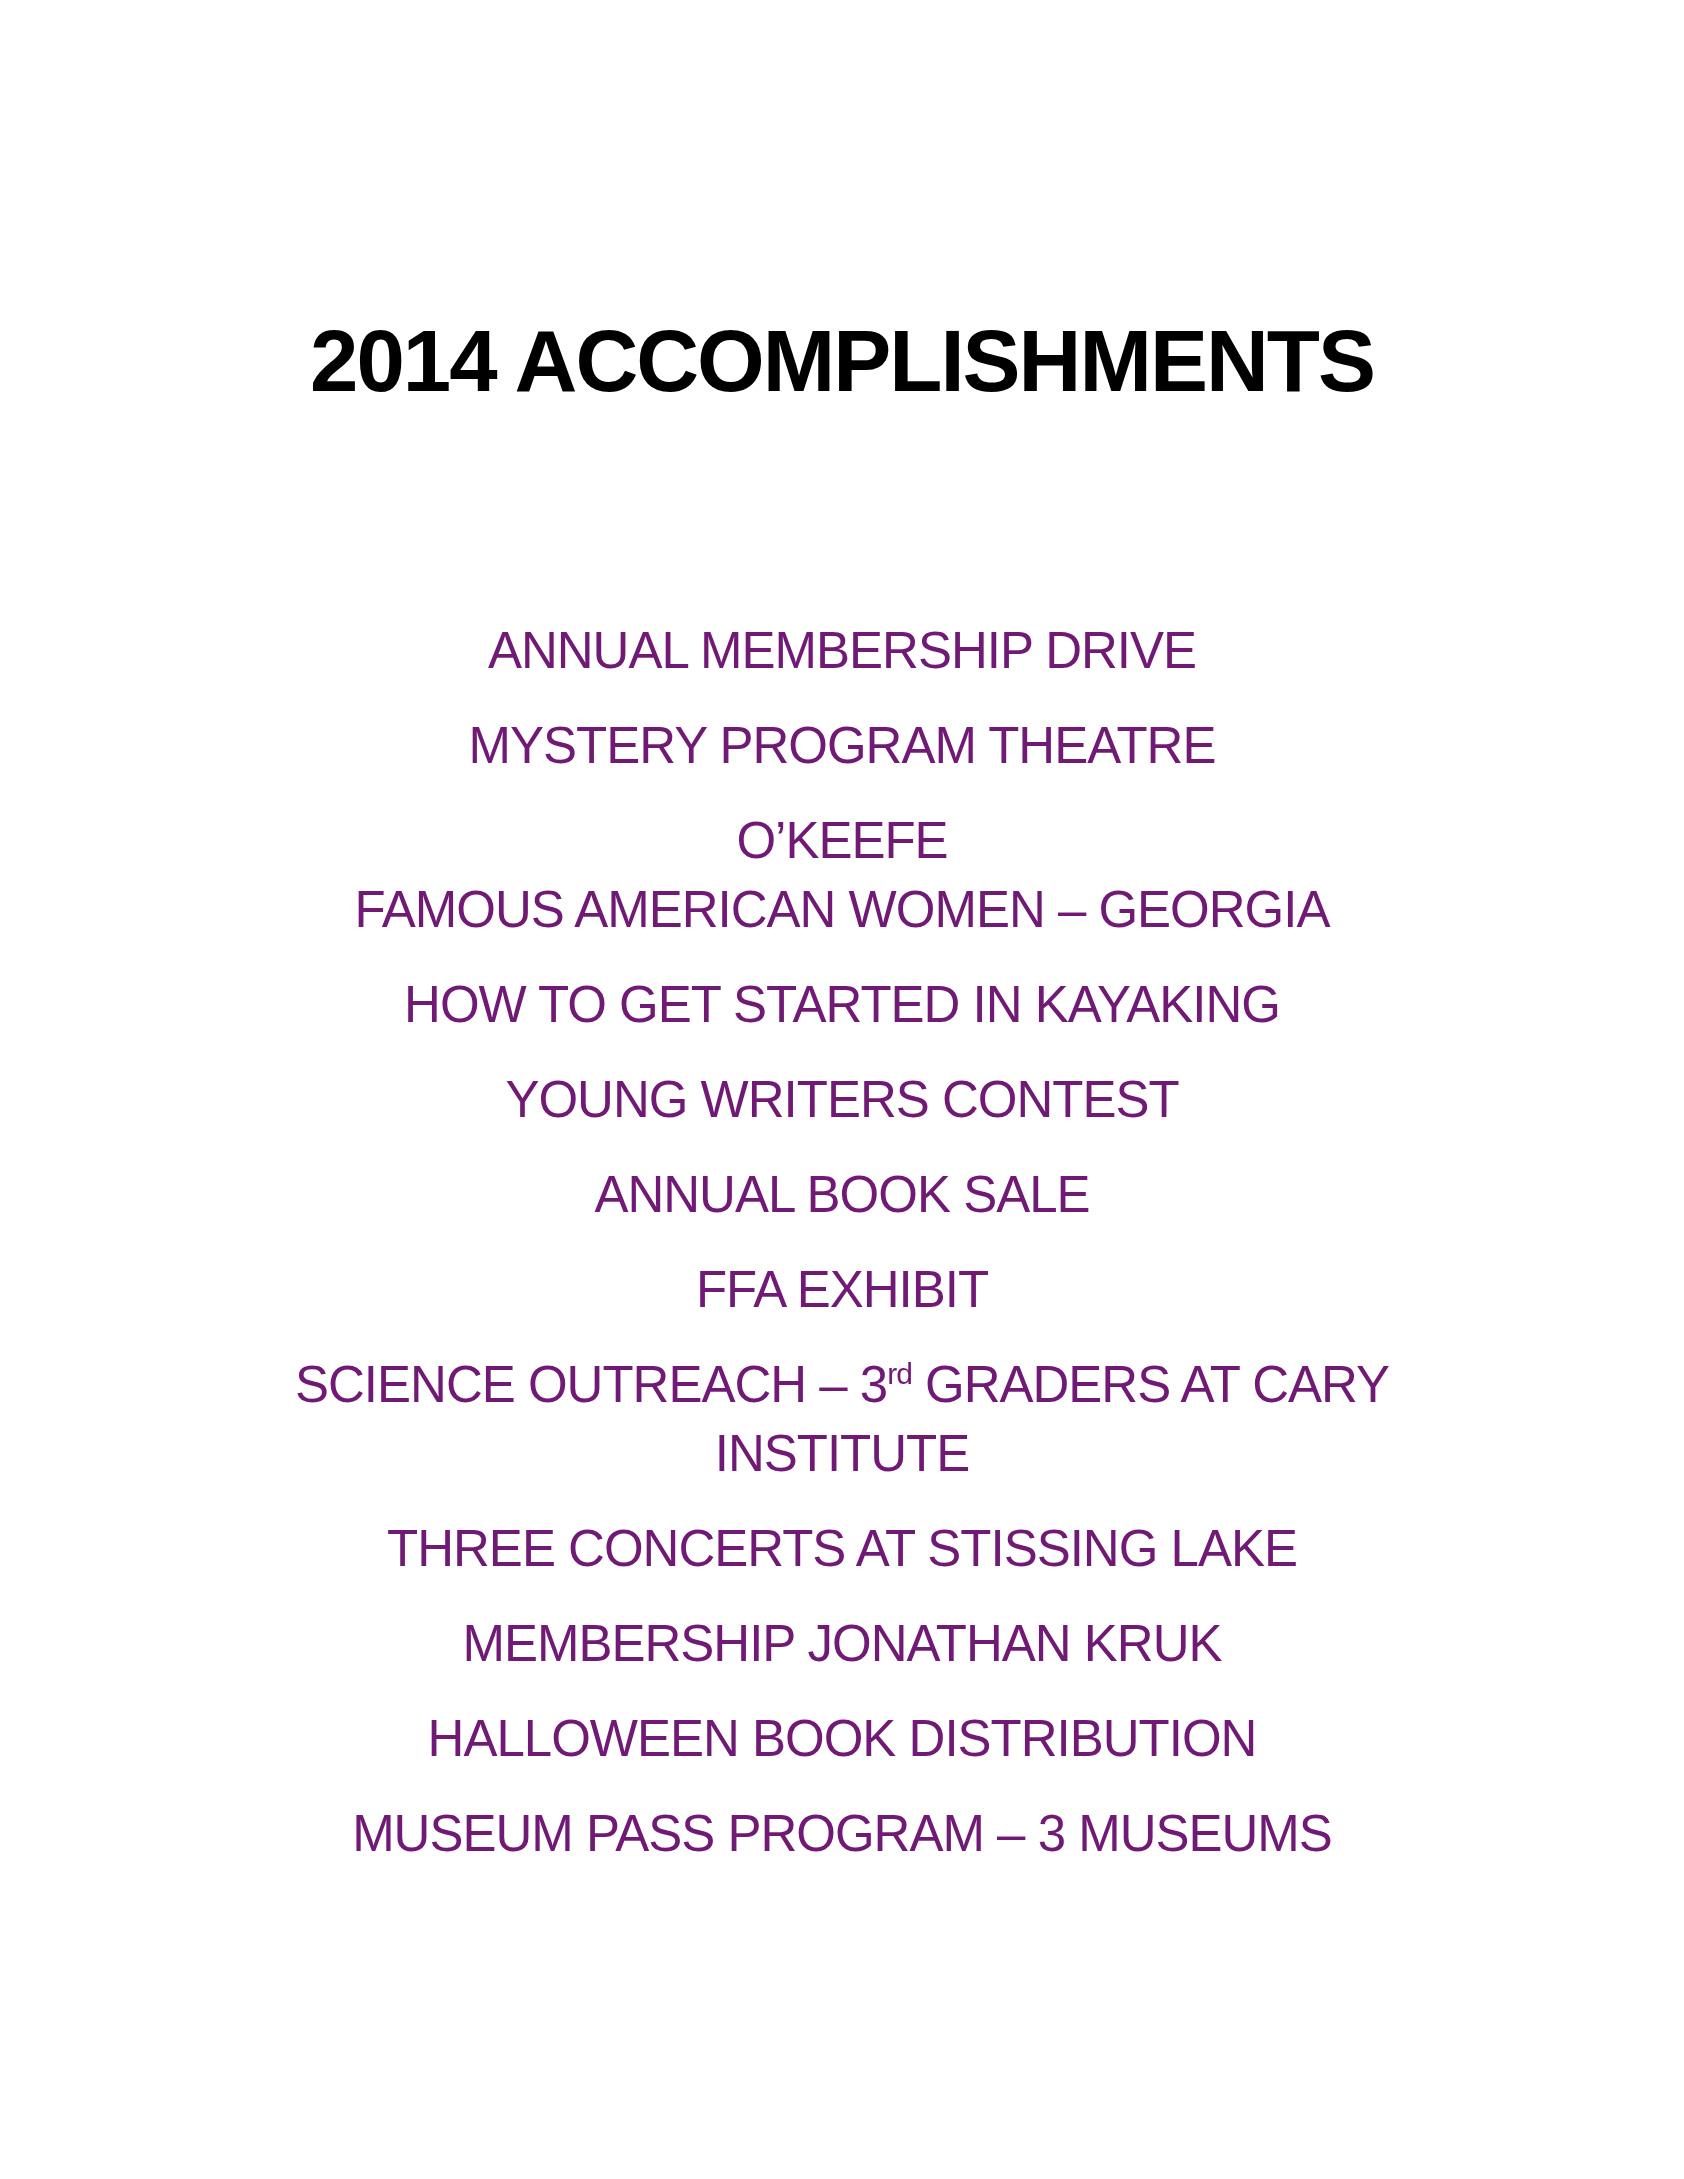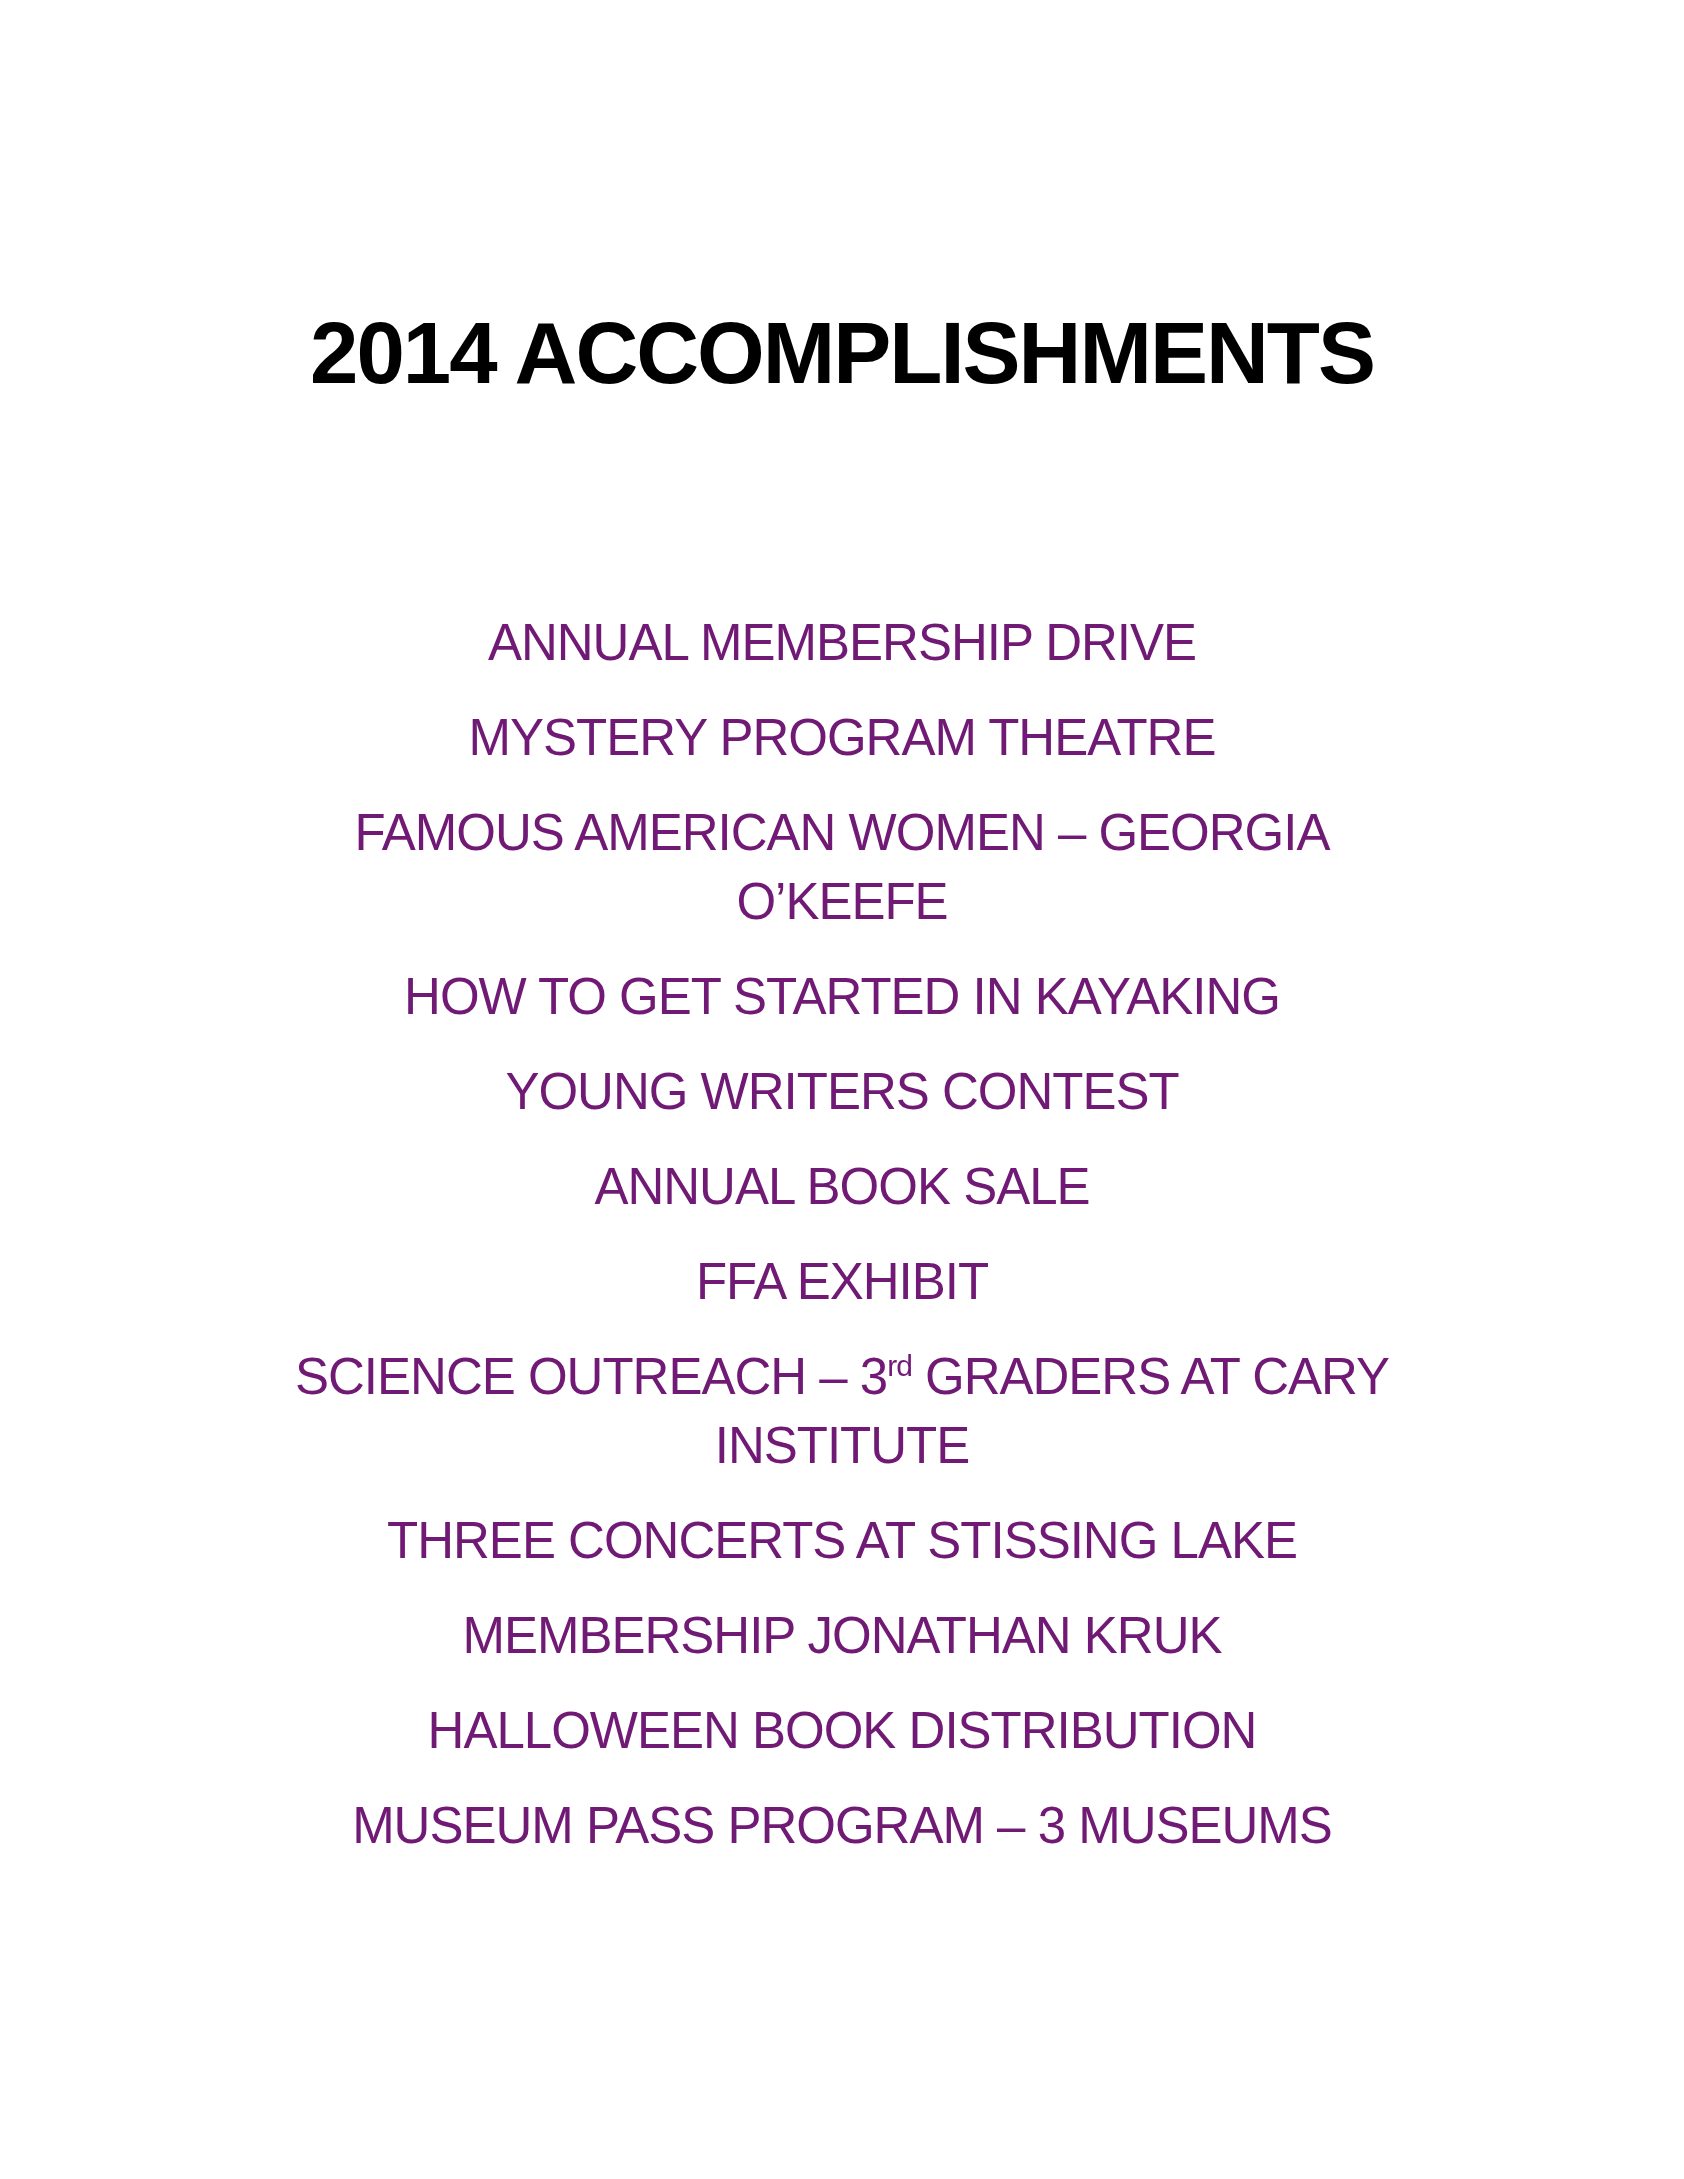--- a/index.html
+++ b/index.html
@@ -14,21 +14,21 @@
     background: #ffffff;
     color: #000000;
     font-family: "Liberation Sans", sans-serif;
     overflow: hidden;
   }
   .content {
     width: 100%;
     text-align: center;
   }
   .doc-title {
-    margin: 8px;
+    margin: 16px;
     padding-top: 293px;
     font-size: 87px;
     line-height: 103px;
     font-weight: 700;
     letter-spacing: -2px;
     color: #000000;
   }
   .item-list {
     margin-top: 204px;
   }
@@ -61,22 +61,22 @@
 
       <p class="item">
         <span class="line">ANNUAL MEMBERSHIP DRIVE</span>
       </p>
 
       <p class="item">
         <span class="line">MYSTERY PROGRAM THEATRE</span>
       </p>
 
       <p class="item">
+        <span class="line">O’KEEFE</span>
         <span class="line">FAMOUS AMERICAN WOMEN – GEORGIA</span>
-        <span class="line">O’KEEFE</span>
       </p>
 
       <p class="item">
         <span class="line">HOW TO GET STARTED IN KAYAKING</span>
       </p>
 
       <p class="item">
         <span class="line">YOUNG WRITERS CONTEST</span>
       </p>
 

